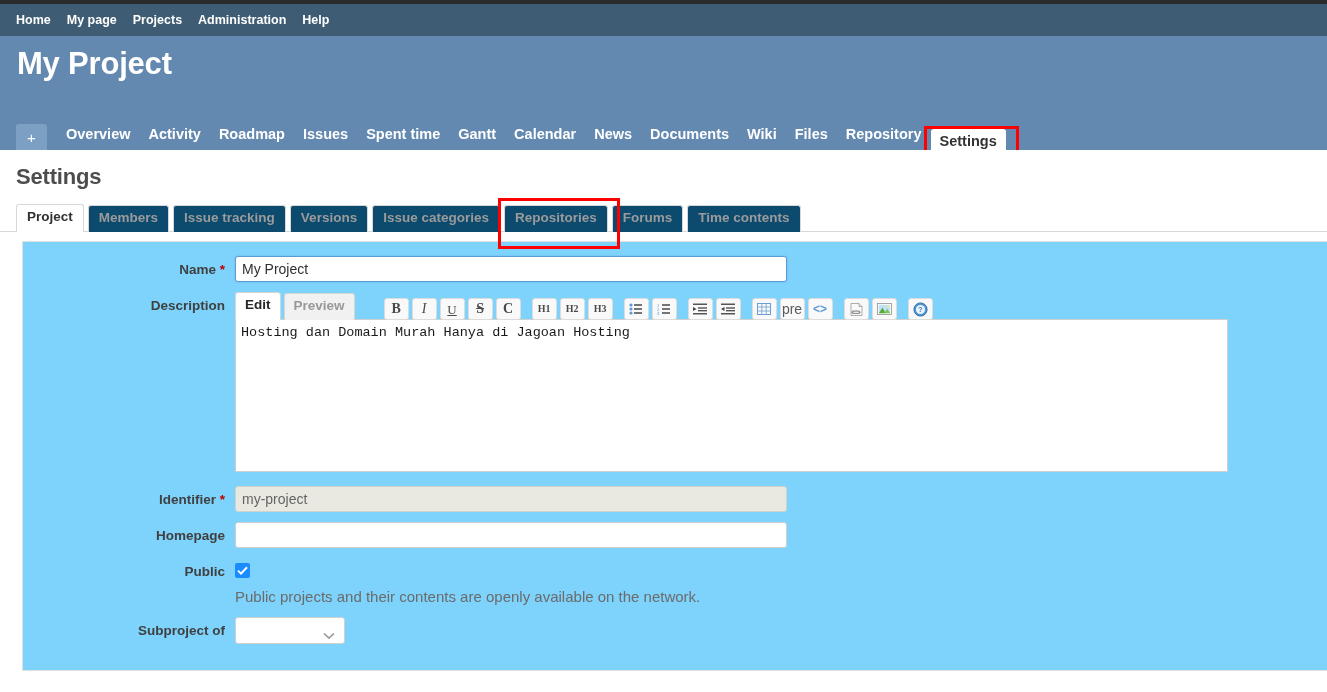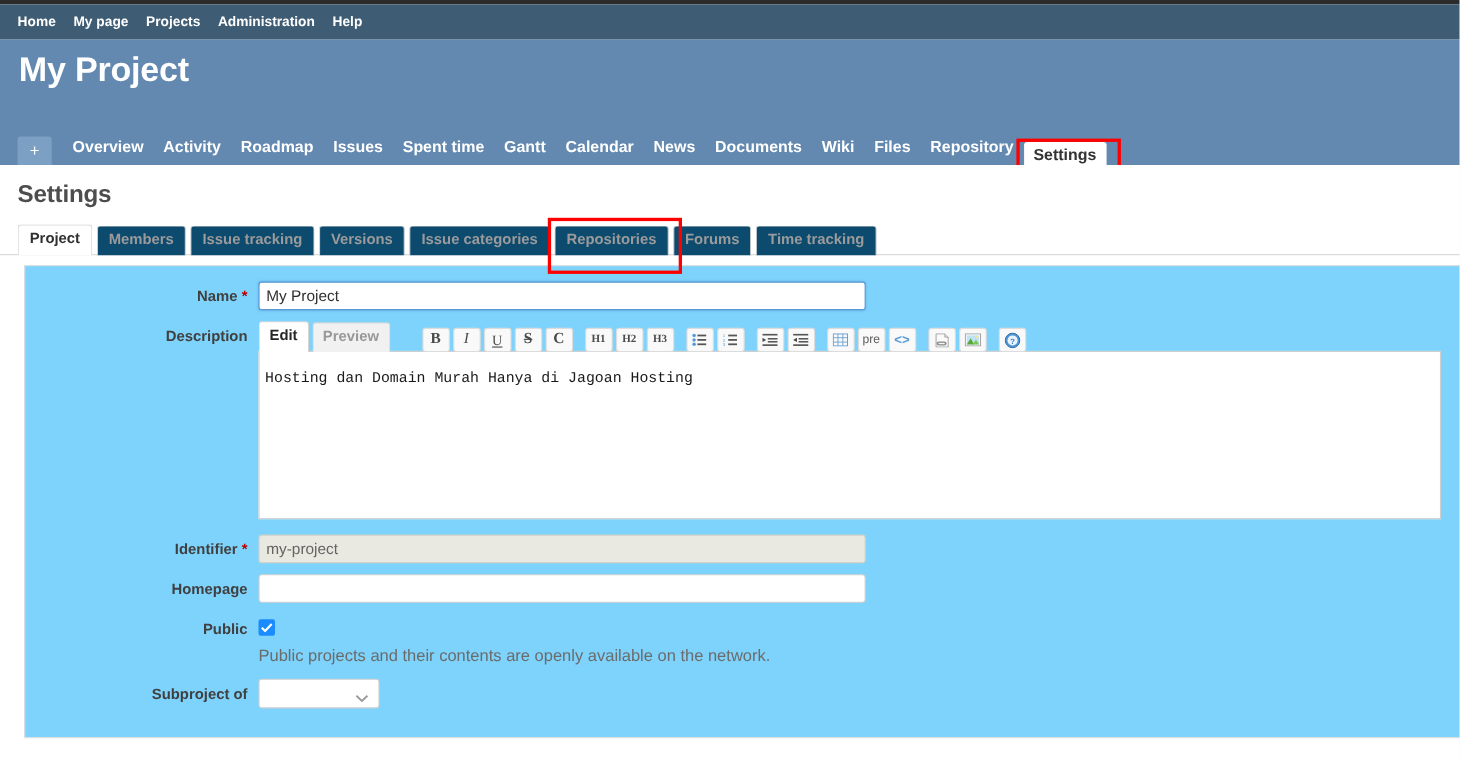--- a/index.html
+++ b/index.html
@@ -261,32 +261,32 @@
     cursor: pointer;
     line-height: 1;
   }
   .tbtn.sep { margin-left: 8px; }
   .tbtn.b { font-weight: bold; font-size: 14px; }
   .tbtn.i { font-style: italic; font-size: 14px; }
   .tbtn.u { text-decoration: underline; font-size: 13px; }
   .tbtn.s { text-decoration: line-through; font-size: 14px; font-weight: bold;}
   .tbtn.c { font-weight: bold; font-size: 14px; }
   .tbtn.h { font-size: 10px; font-weight: bold; font-variant: small-caps;}
-  .tbtn.pre { font-family: "Liberation Sans", sans-serif; font-size: 11px; color: #5c5c5c;}
+  .tbtn.pre { font-family: "Liberation Sans", sans-serif; font-size: 14px; color: #5c5c5c;}
   .tbtn.code { color: #5b9bd5; font-weight: bold; font-size: 12px; font-family:"Liberation Sans",sans-serif;}
 
   .editor-area {
-    width: 1075px;
+    width: 993px;
     height: 153px;
     border: 1px solid #cfcfcf;
     background: #ffffff;
     font-family: "Liberation Mono", monospace;
     font-size: 13.5px;
     color: #1a1a1a;
-    padding: 16px 5px;
+    padding: 4px 5px;
     resize: none;
     outline: none;
     display: block;
     line-height: 1.35;
     margin-top: -1px;
     position: relative;
     z-index: 1;
   }
 
   
@@ -373,21 +373,21 @@
   <div class="subtabs">
     <a class="subtab selected" href="#">Project</a>
     <a class="subtab" href="#">Members</a>
     <a class="subtab" href="#">Issue tracking</a>
     <a class="subtab" href="#">Versions</a>
     <a class="subtab" href="#">Issue categories</a>
     <span class="subtab-highlight-wrap">
       <a class="subtab" href="#">Repositories</a>
     </span>
     <a class="subtab" href="#">Forums</a>
-    <a class="subtab" href="#">Time tracking</a>
+    <a class="subtab" href="#">Time contents</a>
   </div>
 
   <div class="form-box">
 
     <div class="frow">
       <div class="flabel">
         <span>Name</span>
         <span class="req">*</span>
       </div>
       <input class="text-input focused" type="text" value="My Project" style="">

